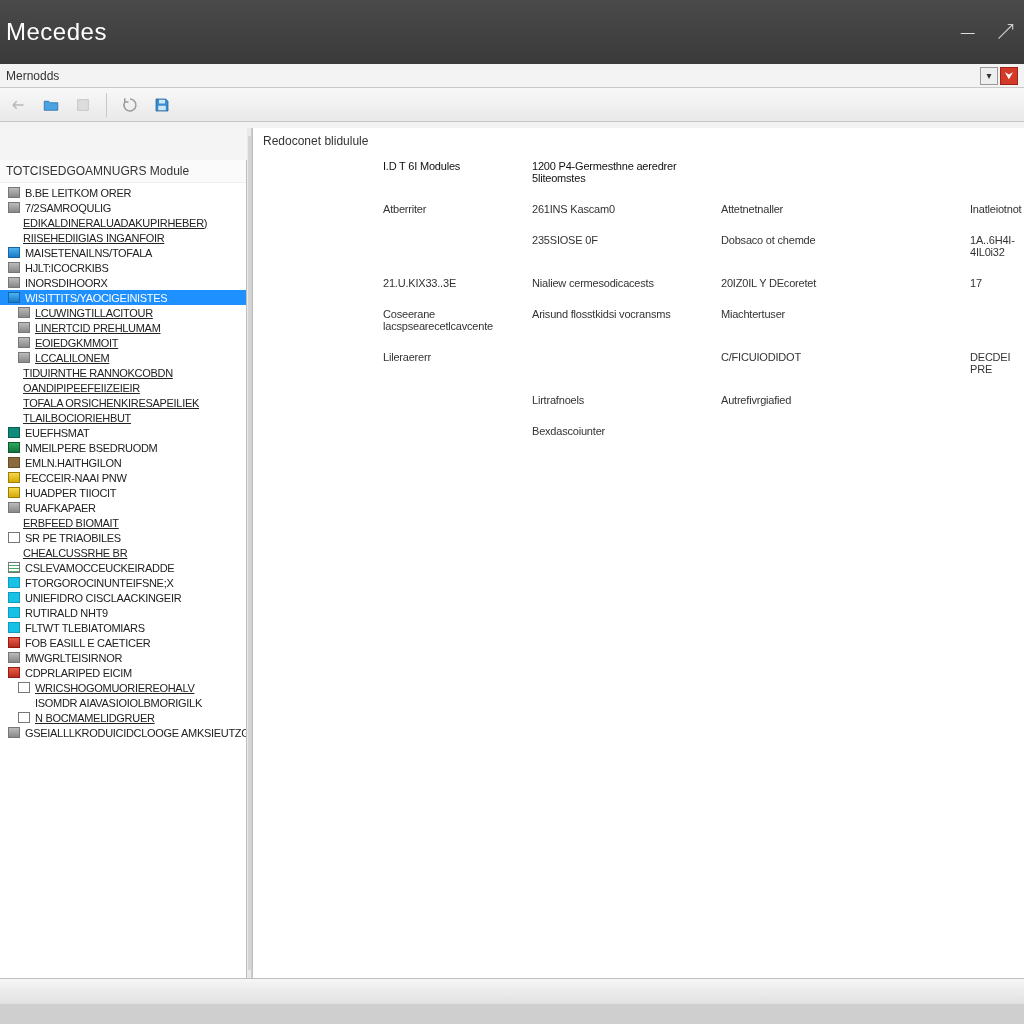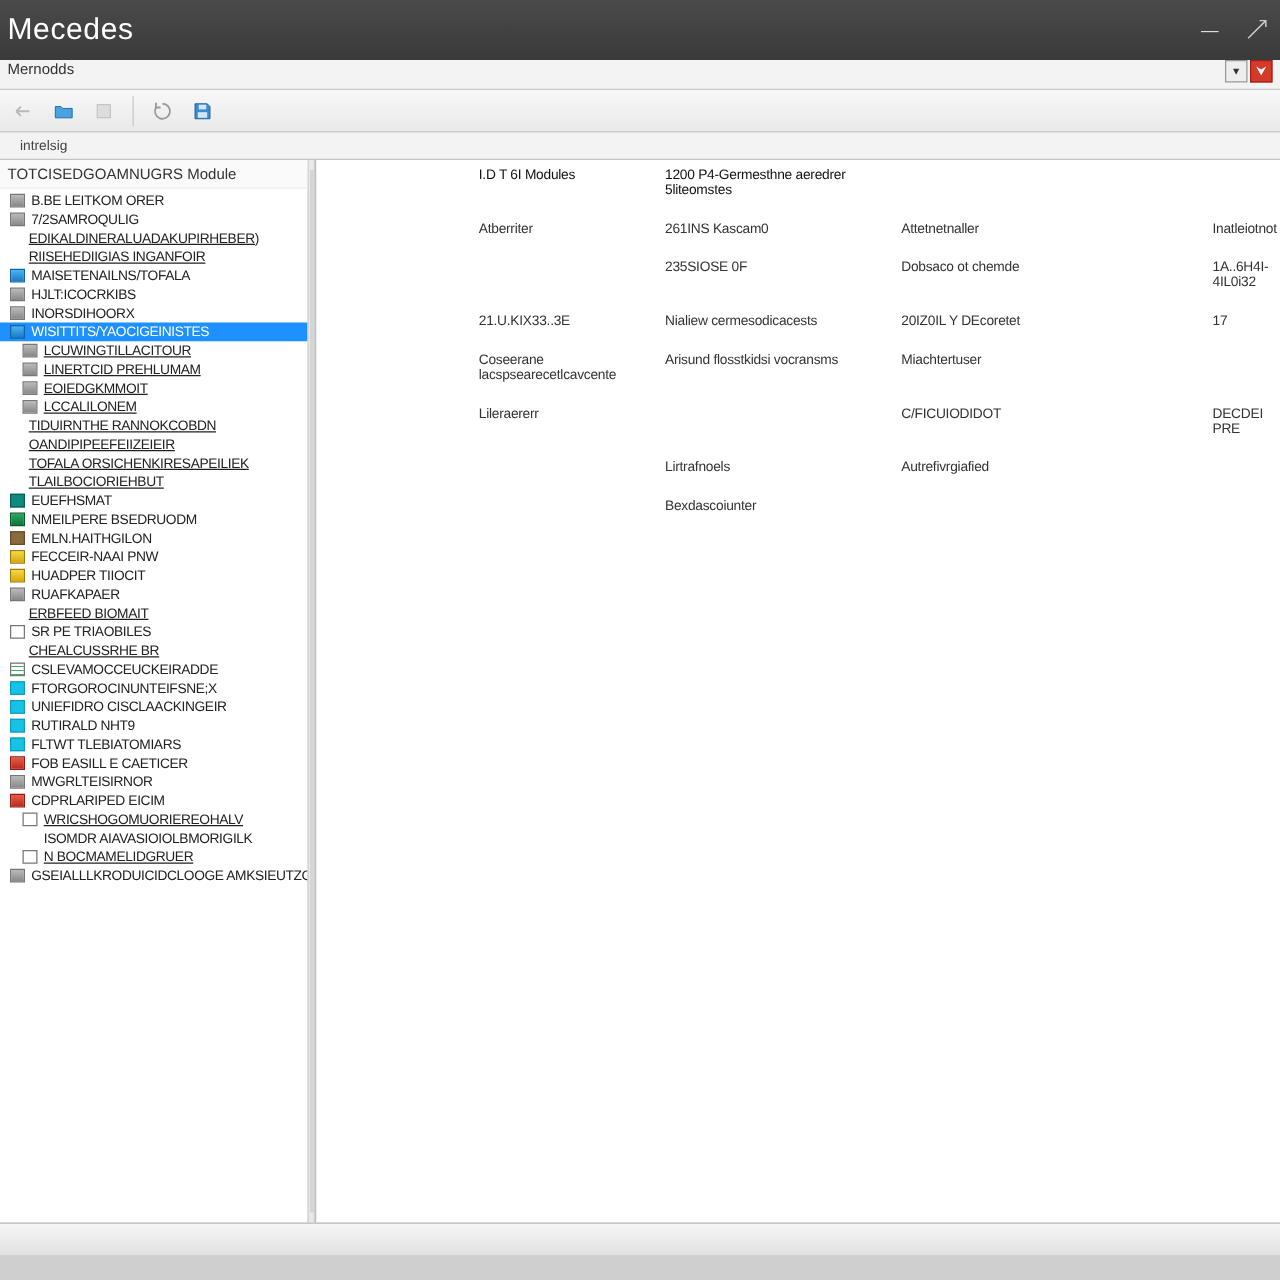--- a/index.html
+++ b/index.html
@@ -1,37 +1,37 @@
 <!DOCTYPE html>
 <html><head>
 <meta charset="utf-8">
 <style>
   * { box-sizing: border-box; margin: 0; padding: 0; font-family: "Segoe UI", Tahoma, sans-serif; }
   body { width: 1024px; height: 1024px; background: #d9d9d9; overflow: hidden; position: relative; }
 
-  .titlebar { height: 48px; background: linear-gradient(#4a4a4a,#3a3a3a); color: #fff; display: flex; align-items: center; padding: 0 6px; font-size: 24px; font-weight: 300; letter-spacing: .5px; }
+  .titlebar { height: 64px; background: linear-gradient(#4a4a4a,#3a3a3a); color: #fff; display: flex; align-items: center; padding: 0 6px; font-size: 24px; font-weight: 300; letter-spacing: .5px; }
   .titlebar .spacer { flex: 1; }
   .win-ctrl { width: 24px; height: 24px; margin-left: 14px; display: flex; align-items: center; justify-content: center; color: #ddd; font-size: 14px; }
   .win-ctrl svg { width: 20px; height: 20px; stroke: #ccc; fill: none; stroke-width: 1.4; }
 
-  .menubar { height: 24px; background: #f3f3f3; border-bottom: 1px solid #c9c9c9; display: flex; padding: 0 6px; font-size: 12px; color: #333; }
+  .menubar { height: 24px; background: #f3f3f3; border-bottom: 1px solid #c9c9c9; display: flex; align-items: center; padding: 0 6px; font-size: 12px; color: #333; }
   .menubar .right { margin-left: auto; display: flex; }
   .mini-btn { width: 18px; height: 18px; margin-left: 2px; border: 1px solid #999; background: #eee; display: flex; align-items: center; justify-content: center; font-size: 10px; }
   .mini-btn.red { background: #d43a2a; color: #fff; border-color: #a02015; }
 
   .toolbar { height: 34px; background: linear-gradient(#f8f8f8,#e9e9e9); border-bottom: 1px solid #c4c4c4; display: flex; align-items: center; padding: 0 4px; gap: 2px; }
   .tool { width: 30px; height: 26px; display: flex; align-items: center; justify-content: center; border: 1px solid transparent; }
   .tool svg { width: 18px; height: 18px; }
   .tool-sep { width: 1px; height: 24px; background: #c8c8c8; margin: 0 6px; }
 
   .breadcrumb { height: 22px; background: #f3f3f3; border-bottom: 1px solid #c4c4c4; display: flex; align-items: center; padding: 0 16px; font-size: 11px; color: #444; }
 
   .workspace { position: absolute; top: 128px; left: 0; right: 0; bottom: 46px; background: #f4f4f4; display: flex; }
 
-  .sidebar { width: 247px; background: #fff; border-right: 1px solid #bfbfbf; overflow-y: auto; font-size: 11px; }
+  .sidebar { width: 247px; background: #fff; border-right: 1px solid #bfbfbf; overflow-y: auto; font-size: 11px; margin-top: 32px; }
   .sidebar-header { padding: 4px 6px; font-size: 12px; color: #333; background: #fafafa; border-bottom: 1px solid #eee; }
   .tree { padding: 2px 0 8px 0; }
   .tree-item { display: flex; align-items: center; padding: 1.5px 6px 1.5px 8px; gap: 5px; cursor: default; white-space: nowrap; overflow: hidden; color: #222; letter-spacing: -0.3px; }
   .tree-item.lvl1 { padding-left: 18px; text-decoration: underline; }
   .tree-item.lvl2 { padding-left: 30px; }
   .tree-item.selected { background: #1e90ff; color: #fff; align-items: center; }
   .tree-icon { width: 12px; height: 11px; flex-shrink: 0; }
   .ic-gray   { background: linear-gradient(#bbb,#888); border: 1px solid #777; }
   .ic-blue   { background: linear-gradient(#4ab4f0,#1a7ac8); border: 1px solid #1564a4; }
   .ic-cyan   { background: #18c2e6; border: 1px solid #0e9cbf; }
@@ -270,20 +270,21 @@
         <div class="tree-item lvl0">
           <span class="tree-icon ic-gray"></span>
           <span>GSEIALLLKRODUICIDCLOOGE AMKSIEUTZG</span>
         </div>
       </div>
   </div>
 
   <div class="splitter"></div>
 
   <div class="detail">
+    <div class="detail-header">Redoconet blidulule</div>
     <div class="grid" id="grid">
         <div class="hdr">I.D T 6I Modules</div>
         <div class="hdr">1200 P4-Germesthne aeredrer 5liteomstes</div>
         <div class="hdr"></div>
         <div class="hdr"></div>
         <div class="val">Atberriter</div>
         <div class="val">261INS Kascam0</div>
         <div class="val">Attetnetnaller</div>
         <div class="val">Inatleiotnot</div>
         <div class="val"></div>

